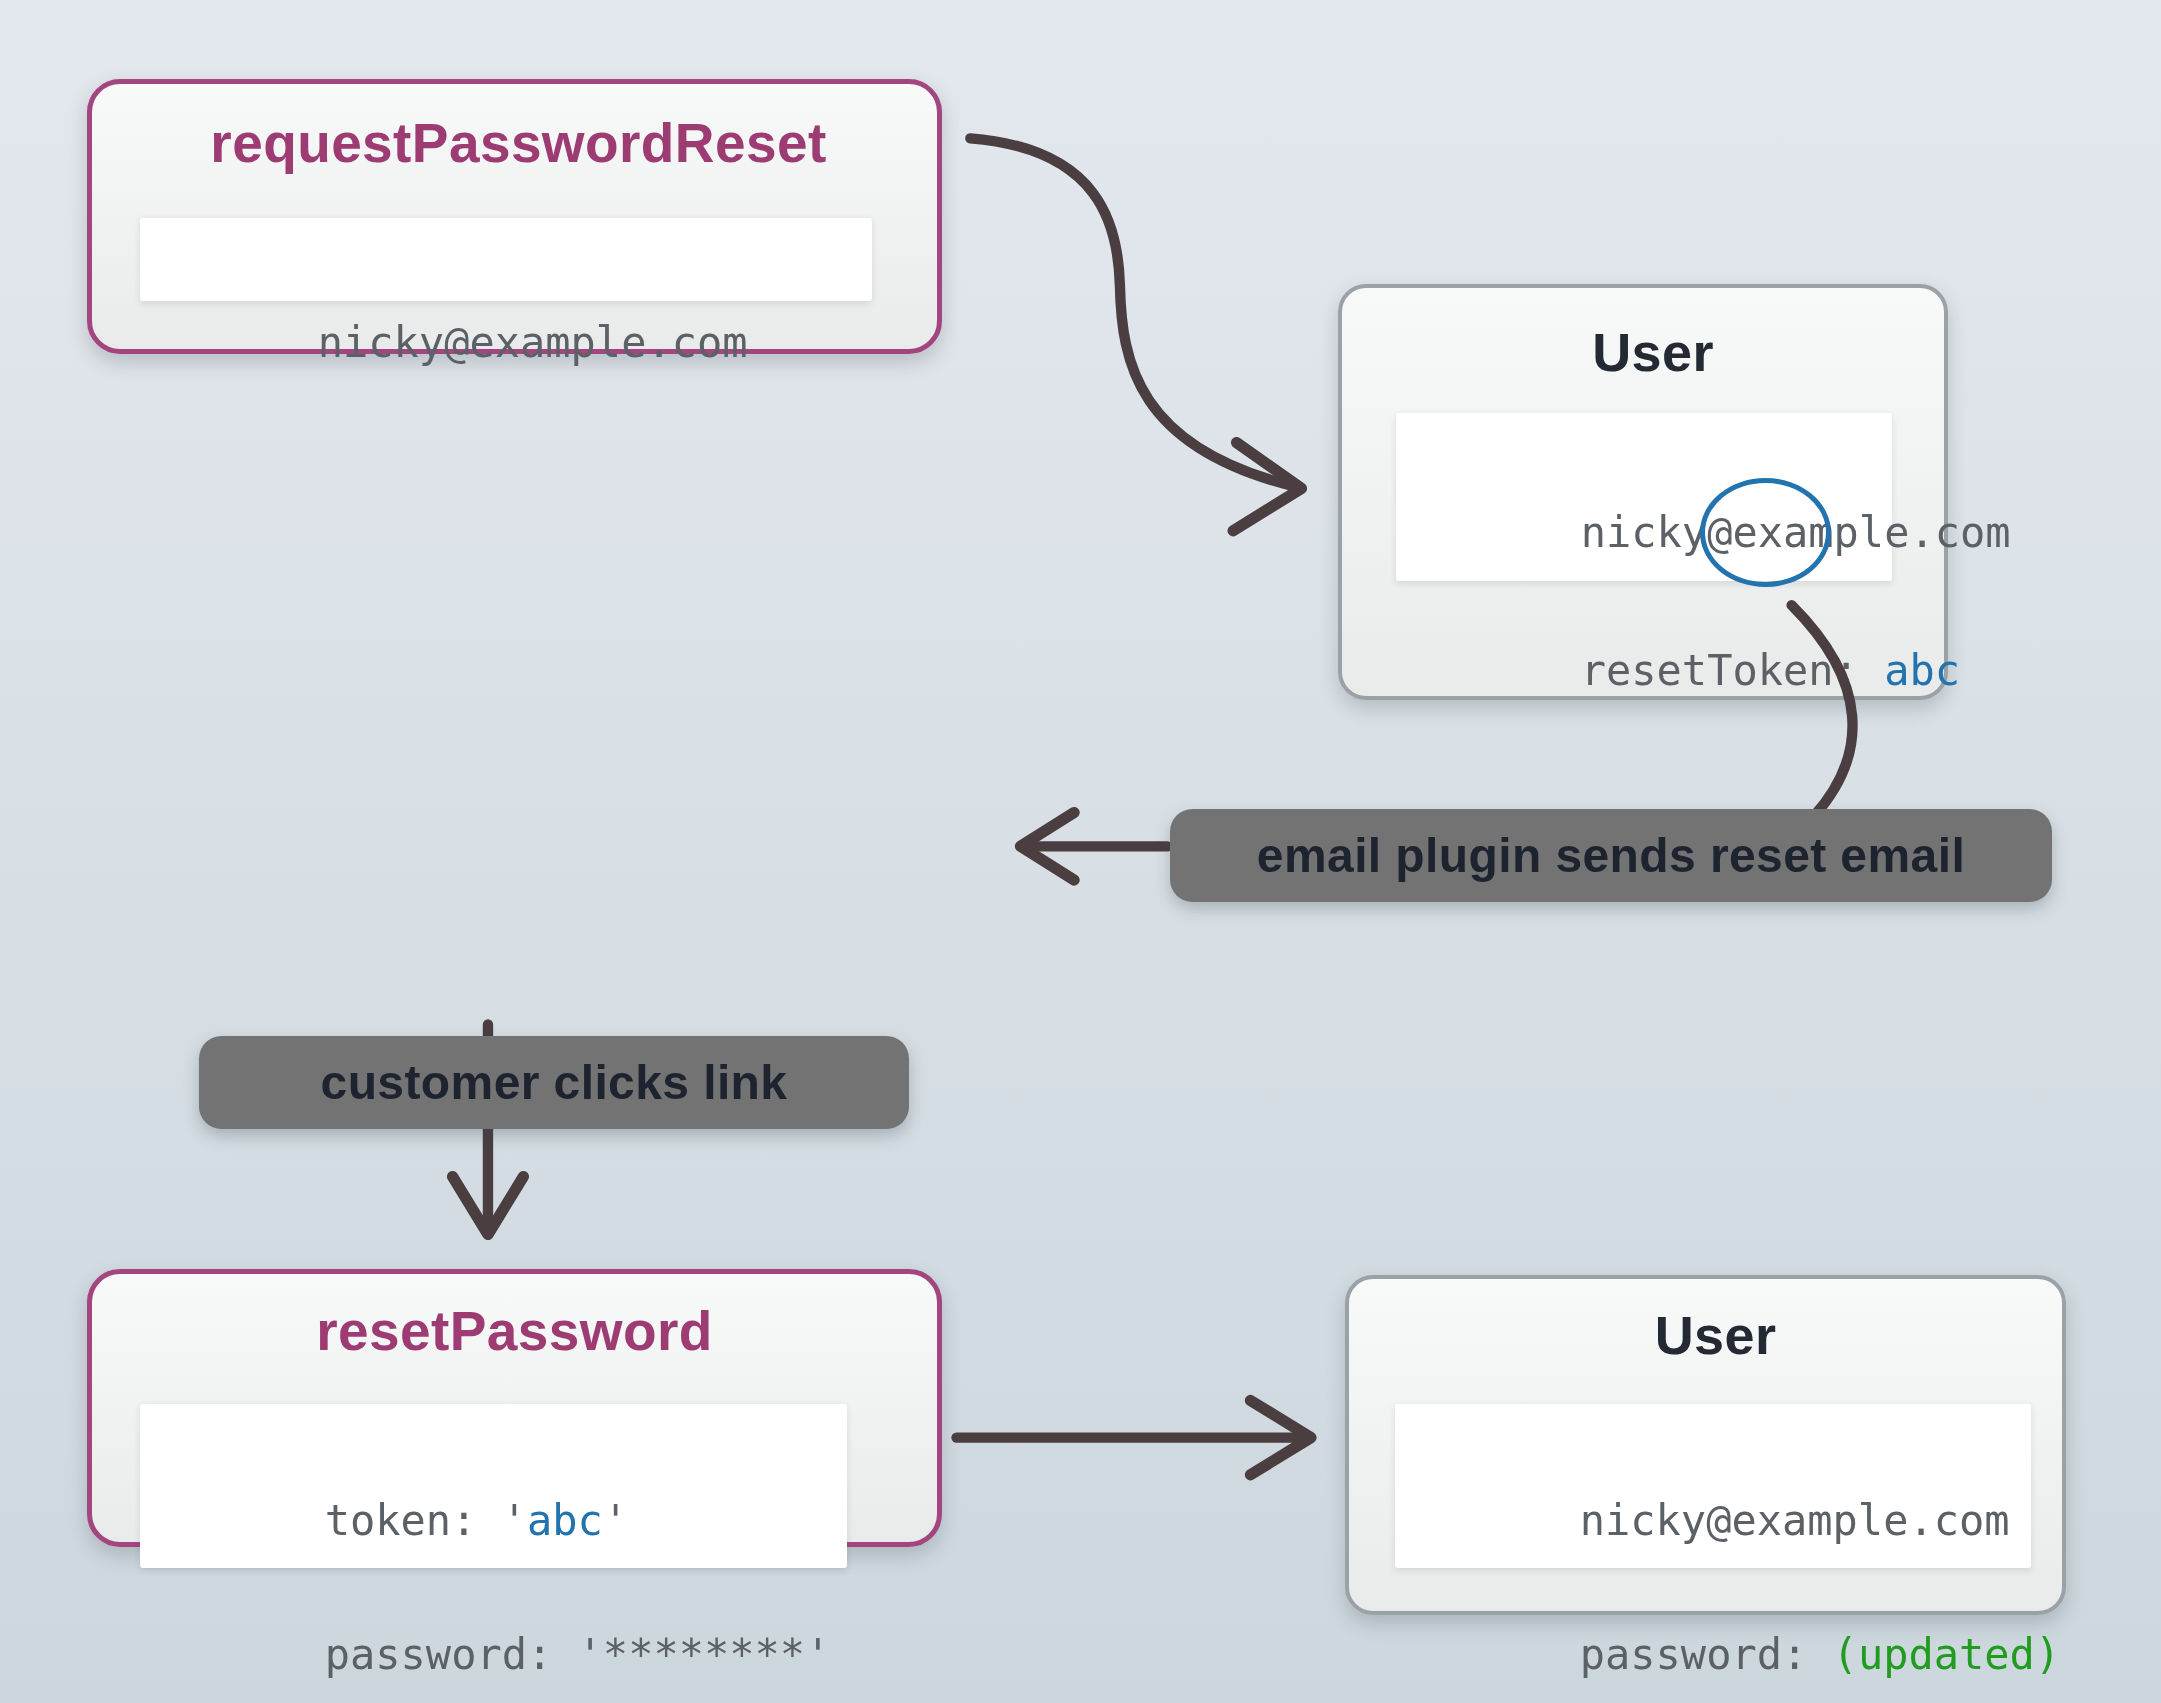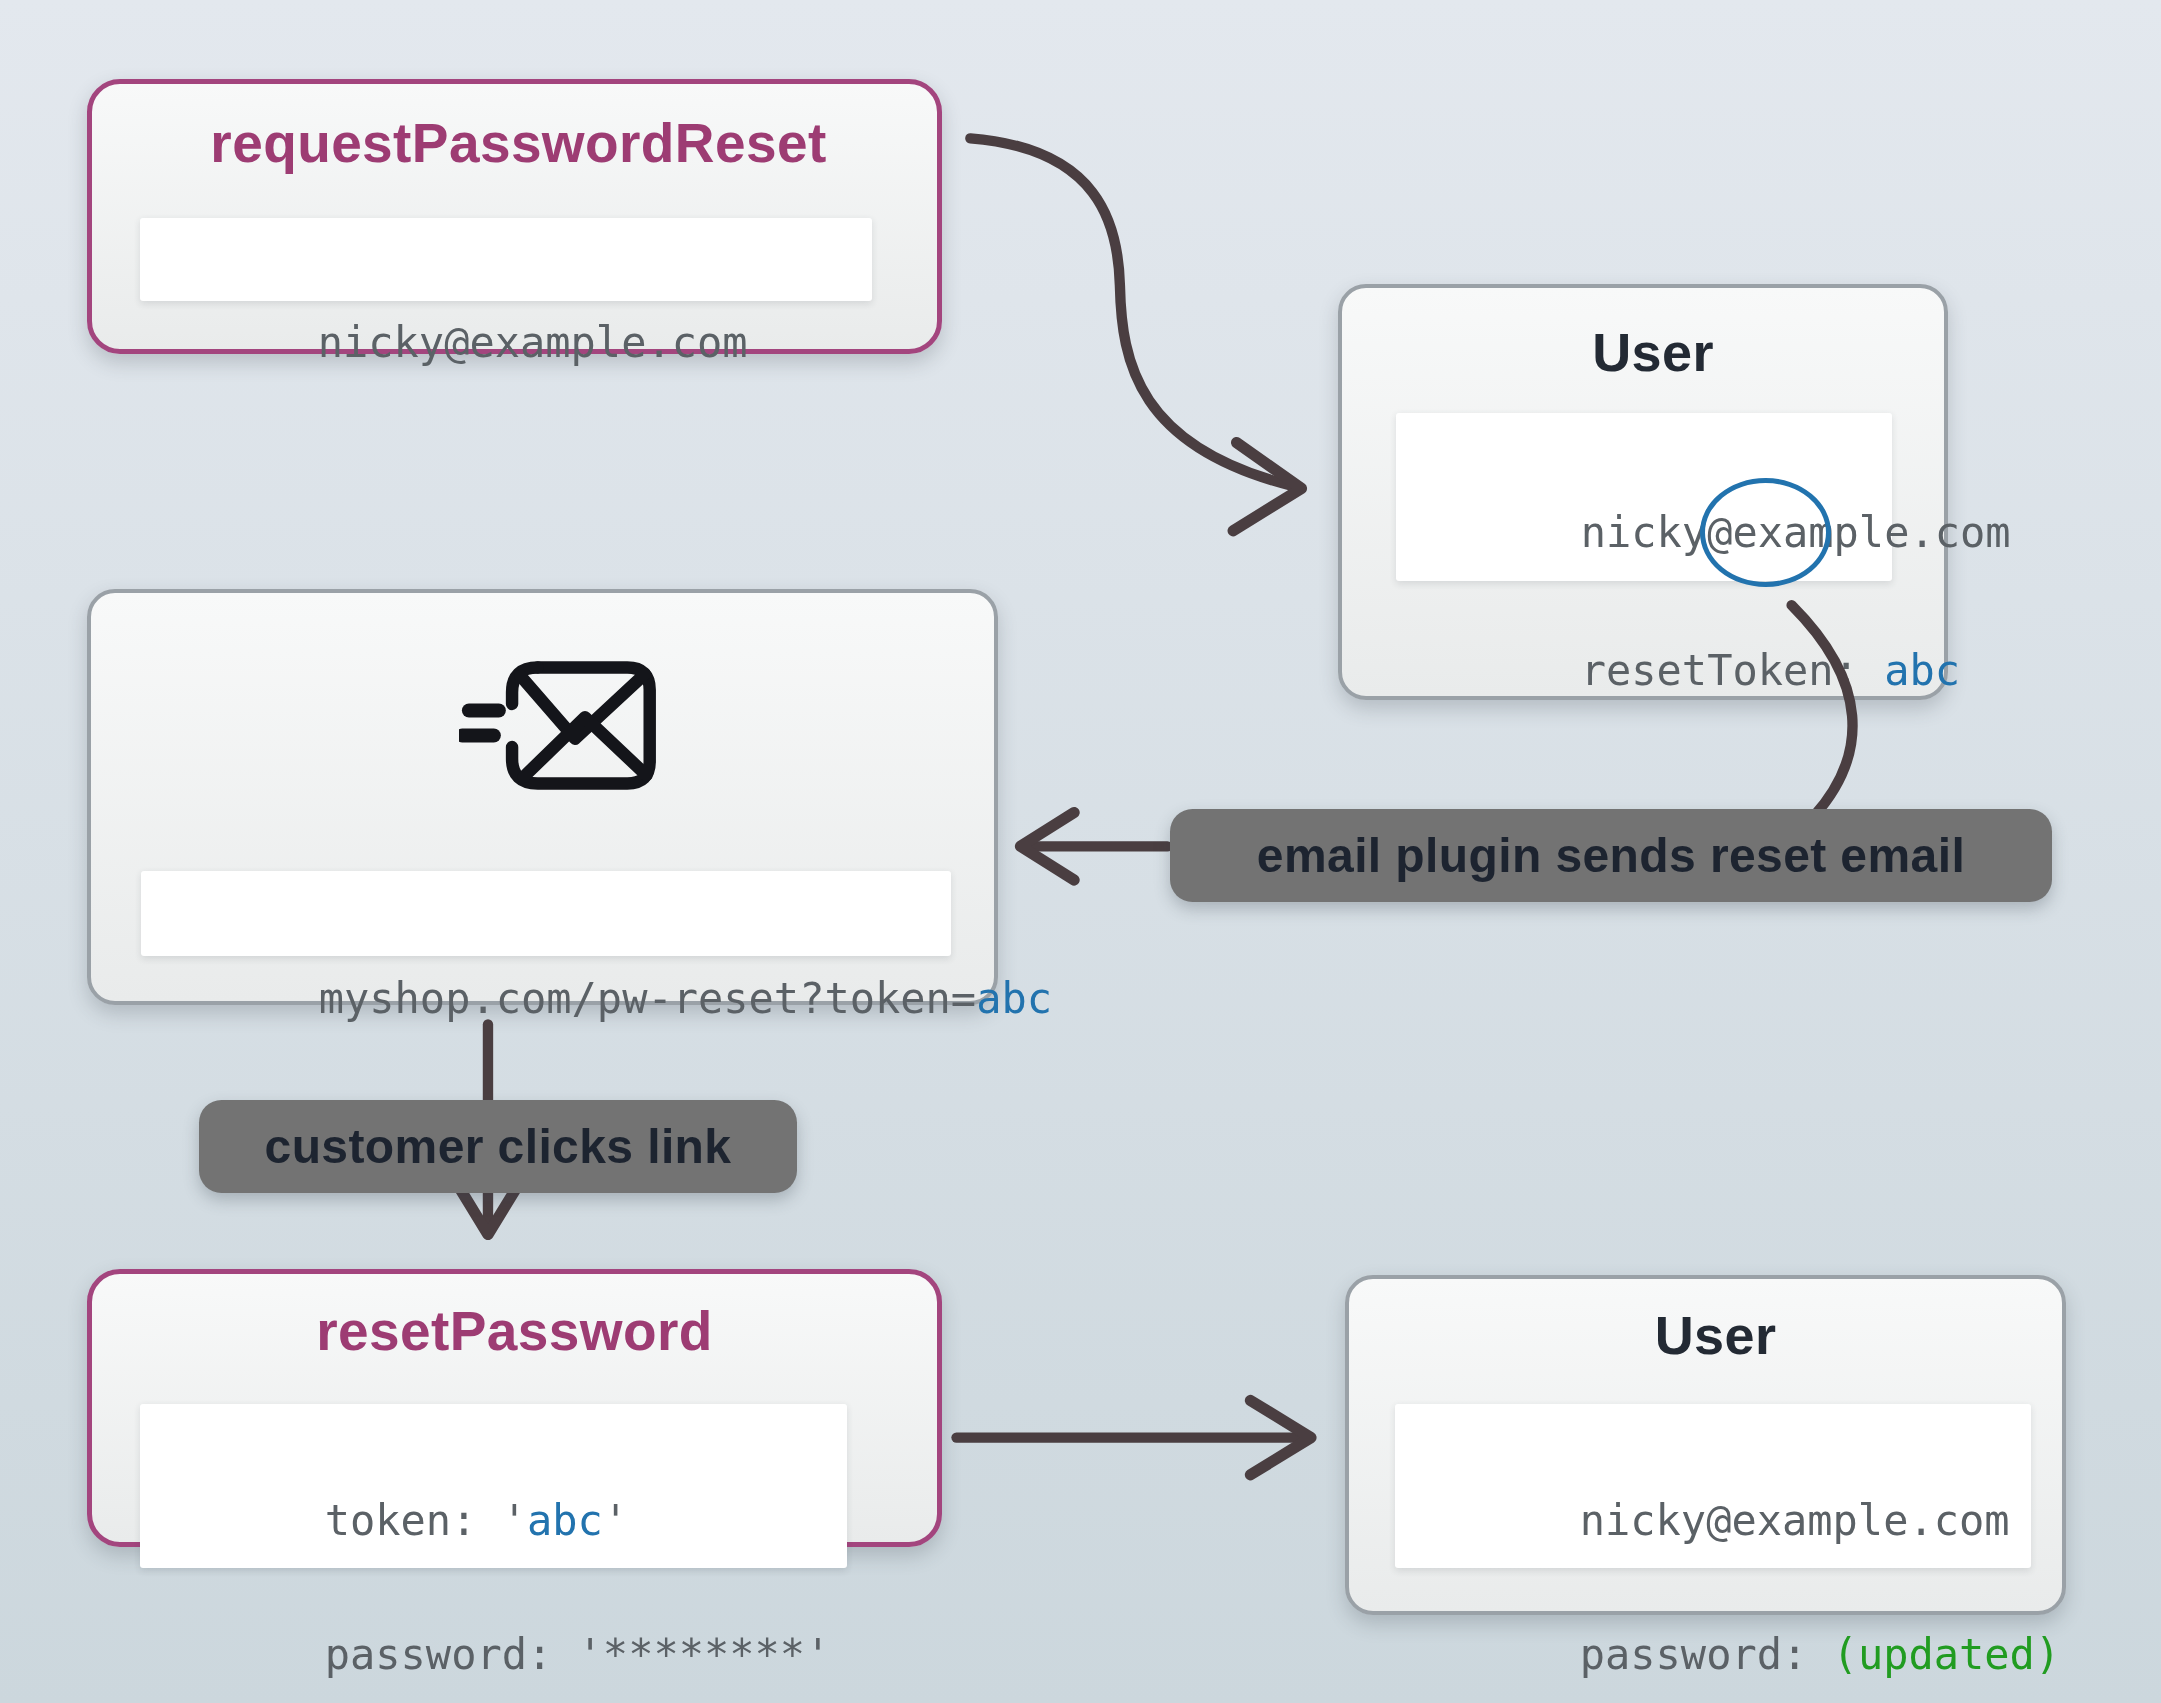--- a/index.html
+++ b/index.html
@@ -71,21 +71,21 @@
 
   
   .flow-label{
     position:absolute; background:#737373; border-radius:22.5px;
     box-shadow:0 7px 15.6px rgba(55,65,75,.28);
     font-weight:bold; color:var(--label-text); font-size:48px;
     display:flex; align-items:center; justify-content:center;
     letter-spacing:0.4px;
   }
   #label-email-plugin{ left:1170px; top:809px; width:882px; height:93px; }
-  #label-customer-clicks{ left:199px; top:1100px; width:598px; height:93px; }
+  #label-customer-clicks{ left:199px; top:1036px; width:710px; height:93px; }
 
   
   #arrows{ position:absolute; inset:0; z-index:5; pointer-events:none; }
   .flow-label{ z-index:6; }
   .node{ z-index:2; }
   #arrows path{ stroke:var(--arrow); stroke-width:12px; fill:none; stroke-linecap:round; stroke-linejoin:round; }
   #arrows path.head{ stroke-width:13px; }
 
   .mail-icon path{ stroke:#14151a; fill:none; stroke-linecap:round; stroke-linejoin:round; }
 </style>
@@ -103,33 +103,20 @@
 
   <div class="node plain" id="box-user-top">
     <div class="node-title">User</div>
     <div class="value-box">
       <span>nicky@example.com</span><br>
       <span>resetToken: </span><span class="tok">abc</span>
     </div>
     <div class="token-ellipse"></div>
   </div>
 
-  <div class="node plain" id="box-email">
-    <svg class="mail-icon" viewBox="0 0 240 180">
-      <path d="M 95 20 L 203 20 Q 230 20 230 47 L 230 133 Q 230 160 203 160 L 95 160 Q 64 160 64 130 L 64 116" stroke-width="15"></path>
-      <path d="M 64 64 L 64 50 Q 64 20 95 20" stroke-width="15"></path>
-      <path d="M 74 30 L 140 106 L 224 28" stroke-width="15"></path>
-      <path d="M 78 152 L 152 80 L 226 150" stroke-width="15"></path>
-      <path d="M 12 72 L 48 72" stroke-width="17"></path>
-      <path d="M 4 102 L 42 102" stroke-width="17"></path>
-    </svg>
-    <div class="value-box">
-      <span>myshop.com/pw-reset?token=</span><span class="tok">abc</span>
-    </div>
-  </div>
 
   <div class="node accent" id="box-reset">
     <div class="node-title">resetPassword</div>
     <div class="value-box">
       <span>token: '</span><span class="tok">abc</span><span>'</span><br>
       <span>password: '********'</span>
     </div>
   </div>
 
   <div class="node plain" id="box-user-bottom">

